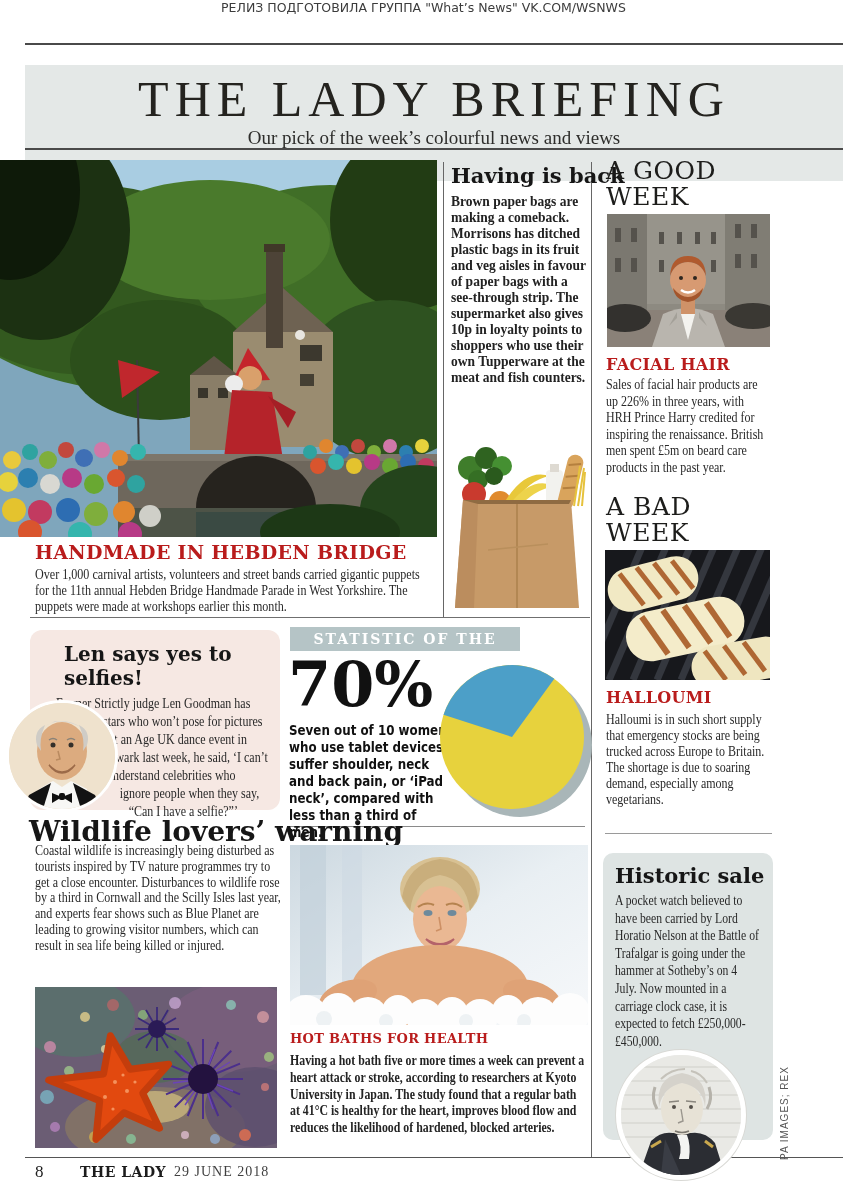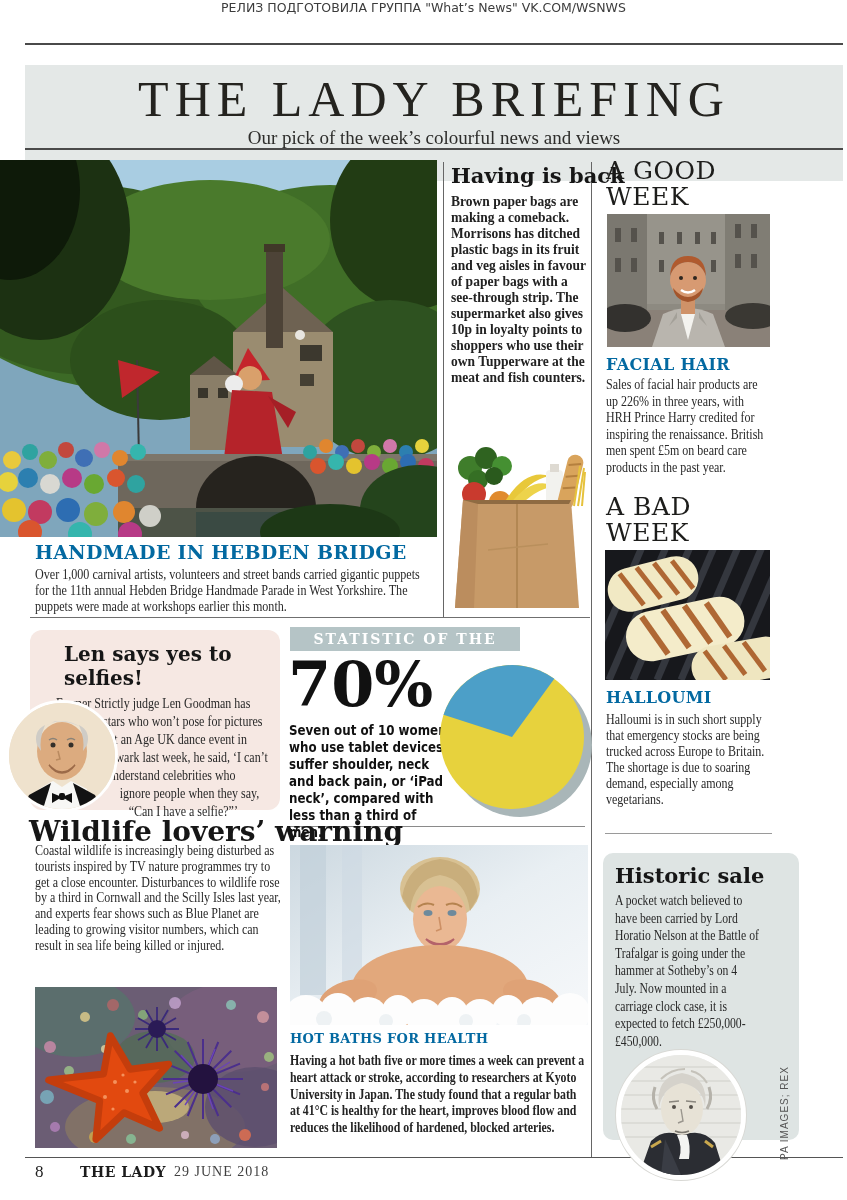--- a/index.html
+++ b/index.html
@@ -7,21 +7,21 @@
         font-family:"Liberation Serif",serif;}
   .abs{position:absolute;}
   .slab{font-family:"DejaVu Serif",serif;}
   .serif{font-family:"Liberation Serif",serif;}
   .sans{font-family:"DejaVu Sans",sans-serif;}
   .fit{transform-origin:0 0;}
   .hrule{background:#4a4a4a;height:2px;}
   .thin{background:#8a8a8a;height:1px;}
   .vrule{background:#666;width:1px;}
   .headline{font-family:"DejaVu Serif",serif;font-weight:bold;color:#161616;}
-  .capshead{font-family:"DejaVu Serif",serif;font-weight:bold;color:#0369a1;letter-spacing:.3px;}
+  .capshead{font-family:"DejaVu Serif",serif;font-weight:bold;color:#b91c1c;letter-spacing:.3px;}
   .bodytxt{font-family:"Liberation Serif",serif;color:#282828;}
   .weekhead{font-family:"DejaVu Serif",serif;color:#1d1d1b;font-size:25px;line-height:1.05;letter-spacing:.5px;}
   .card{border-radius:12px;}
   svg{display:block;}
 </style>
 </head>
 <body>
 
 <div id="page">
 
@@ -402,21 +402,21 @@
           <line x1="142" y1="94" x2="158" y2="126"></line>
         </g>
       </g>
     </svg>
   </div>
 
   <div class="abs capshead" style="left:606px;top:688px;font-size:16px;">HALLOUMI</div>
   <div class="abs bodytxt fit" style="left:606px;top:711px;width:205px;transform:scaleX(.8);font-size:15px;line-height:16px;">Halloumi is in such short supply that emergency stocks are being trucked across Europe to Britain. The shortage is due to soaring demand, especially among vegetarians.</div>
   <div class="abs thin" style="left:605px;top:833px;width:167px;background:#9a9a9a;"></div>
 
-  <div class="abs" style="left:603px;top:853px;width:196px;height:287px;background:#dee4e3;border-radius:10px;">
+  <div class="abs" style="left:603px;top:853px;width:170px;height:287px;background:#dee4e3;border-radius:10px;">
     <div class="headline" style="margin:10px 0 0 12px;font-size:21px;">Historic sale</div>
     <div class="bodytxt fit" style="margin:4px 0 0 12px;width:188px;transform:scaleX(.78);font-size:15px;line-height:17.6px;">A pocket watch believed to have been carried by Lord Horatio Nelson at the Battle of Trafalgar is going under the hammer at Sotheby’s on 4 July. Now mounted in a carriage clock case, it is expected to fetch £250,000-£450,000.</div>
   </div>
 
   <div class="abs" style="left:616px;top:1050px;width:130px;height:130px;border-radius:50%;border:5px solid #fff;overflow:hidden;box-sizing:border-box;background:#ececea;z-index:6;box-shadow:0 0 0 1px #d8d8d4;">
     <svg width="120" height="120" viewBox="0 0 120 120">
       <rect width="120" height="120" fill="#e9e9e5"></rect>
       <g stroke="#cfcfc9" stroke-width="1">
         <line x1="0" y1="12" x2="120" y2="12"></line>
           <line x1="0" y1="26" x2="120" y2="26"></line>

